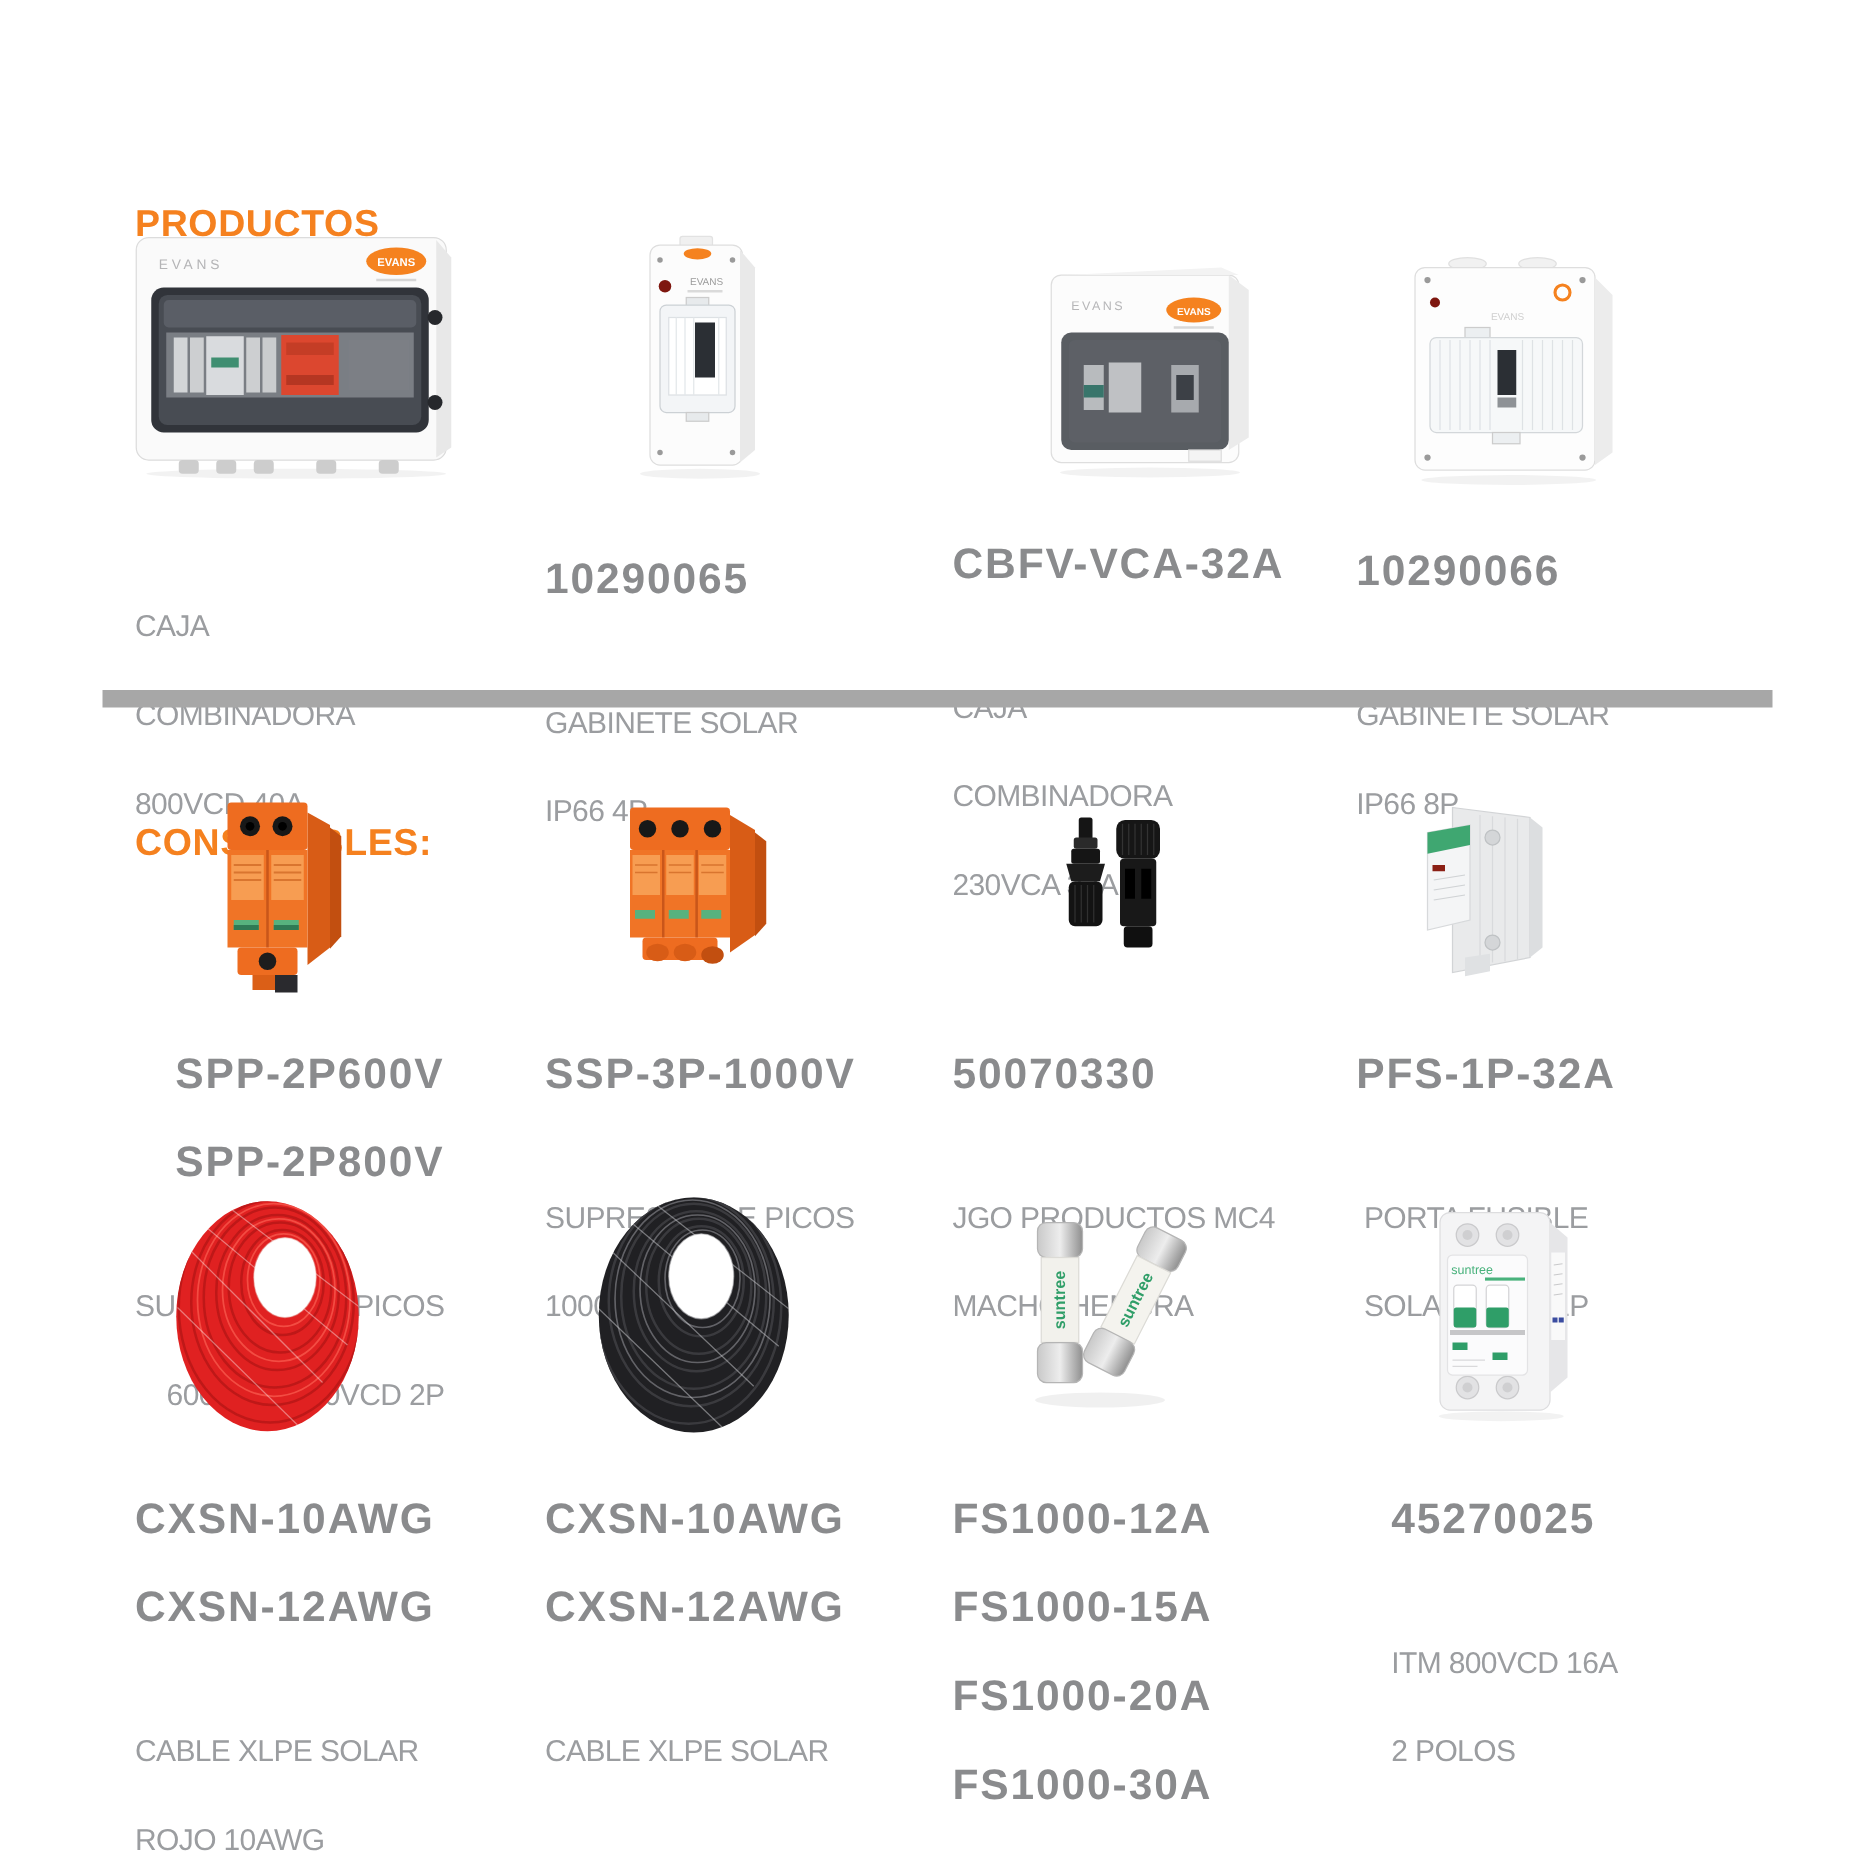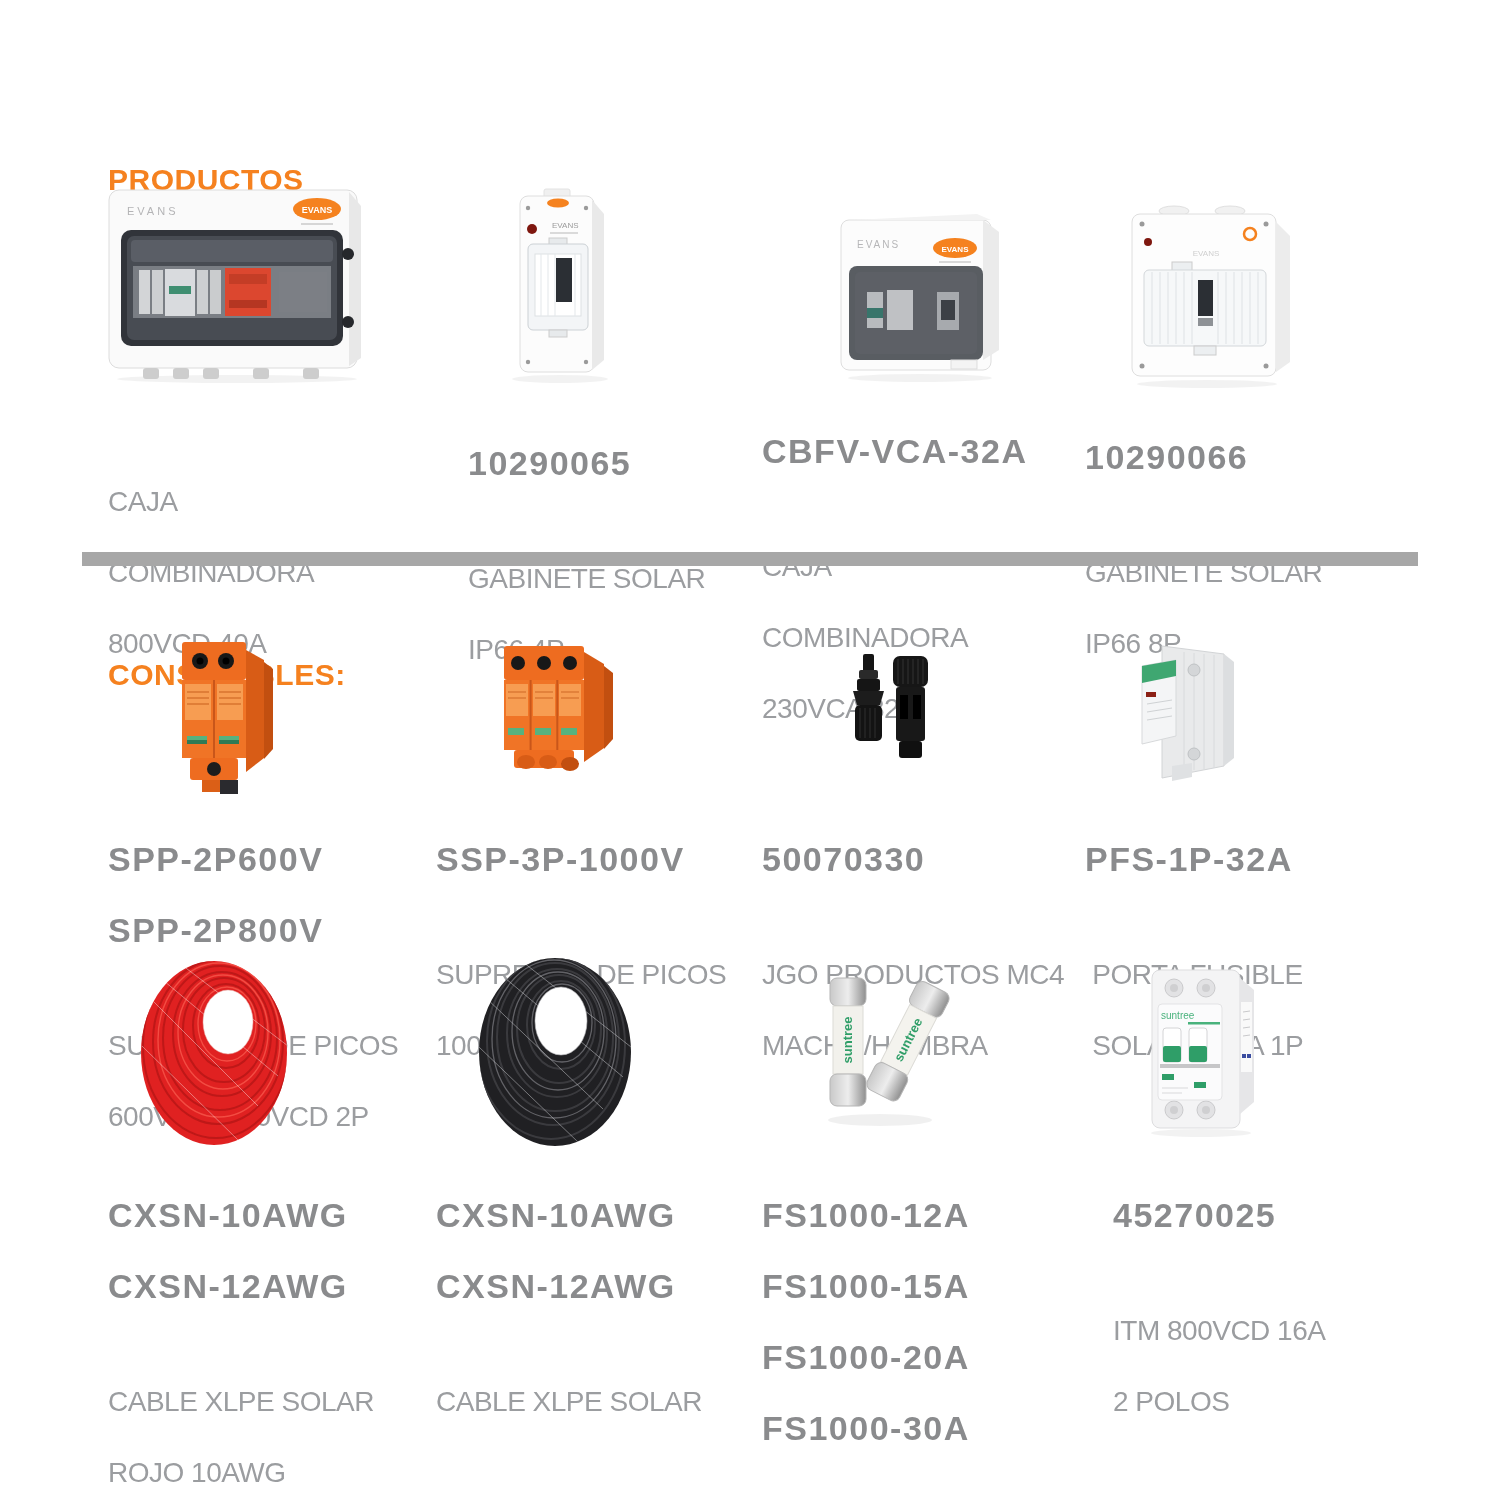--- a/index.html
+++ b/index.html
@@ -6,21 +6,21 @@
   .canvas{position:relative;width:1500px;height:1500px;background:#ffffff;overflow:hidden;
           font-family:"Liberation Sans",sans-serif;}
   .section-title{position:absolute;font-weight:700;font-size:30px;line-height:36px;
           letter-spacing:.5px;color:#F5811F;white-space:pre;}
   .divider{position:absolute;left:82px;top:552px;width:1336px;height:14px;background:#A7A7A7;}
   .photo{position:absolute;margin:0;}
   .photo svg{width:100%;height:100%;display:block;}
   .pinfo{position:absolute;white-space:pre;}
   .code{font-weight:700;font-size:34px;line-height:35px;letter-spacing:1.5px;color:#8A8B8D;}
   .desc{margin-top:8px;}
-  .dline{font-size:28px;line-height:35px;letter-spacing:-0.5px;color:#9B9DA0;}
+  .dline{font-size:24px;line-height:35px;letter-spacing:-0.5px;color:#9B9DA0;}
   svg text{font-family:"Liberation Sans",sans-serif;}
 </style>
 </head>
 <body>
 
 <div class="canvas">
 
   <div class="section-title" style="left:108px;top:90px;">
     <div>PRODUCTOS</div>
     <div>COMPATIBLES:</div>
@@ -157,21 +157,21 @@
   </figure>
 
   <div class="pinfo" style="left:108px;top:404px;">
     <div class="desc">
       <div class="dline">CAJA</div>
       <div class="dline">COMBINADORA</div>
       <div class="dline">800VCD 40A</div>
     </div>
   </div>
 
-  <div class="pinfo" style="left:436px;top:410px;margin-left:32px;">
+  <div class="pinfo" style="left:436px;top:410px;">
     <div class="code">10290065</div>
     <div class="desc">
       <div class="dline">GABINETE SOLAR</div>
       <div class="dline">IP66 4P</div>
     </div>
   </div>
 
   <div class="pinfo" style="left:762px;top:398px;">
     <div class="code">CBFV-VCA-32A</div>
     <div class="desc">
@@ -309,21 +309,21 @@
         <line x1="19" y1="68" x2="44" y2="64"></line>
           <line x1="19" y1="76" x2="44" y2="72"></line>
         <line x1="19" y1="84" x2="44" y2="80"></line>
       </g>
       <circle cx="66" cy="34" r="6" fill="#d4d6d8" stroke="#bfc2c4"></circle>
       <circle cx="66" cy="118" r="6" fill="#d4d6d8" stroke="#bfc2c4"></circle>
       <polygon points="44,130 64,127 64,141 44,145" fill="#dfe1e3"></polygon>
     </svg>
   </figure>
 
-  <div class="pinfo" style="left:108px;top:806px;">
+  <div class="pinfo" style="left:108px;top:806px;text-align:right;">
     <div class="code">SPP-2P600V</div>
     <div class="code">SPP-2P800V</div>
     <div class="desc">
       <div class="dline">SUPRESOR DE PICOS</div>
       <div class="dline">600VCD, 800VCD 2P</div>
     </div>
   </div>
 
   <div class="pinfo" style="left:436px;top:806px;">
     <div class="code">SSP-3P-1000V</div>

